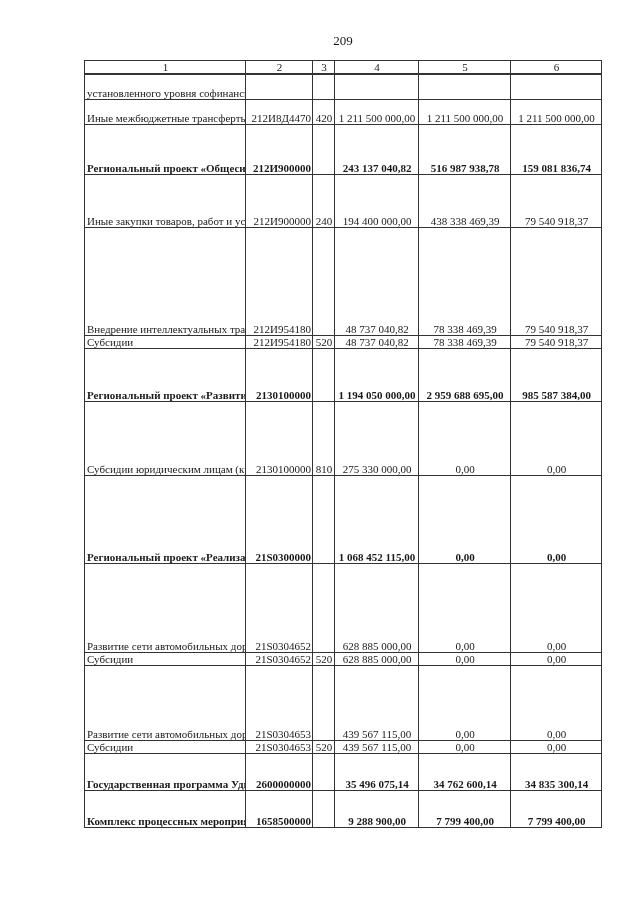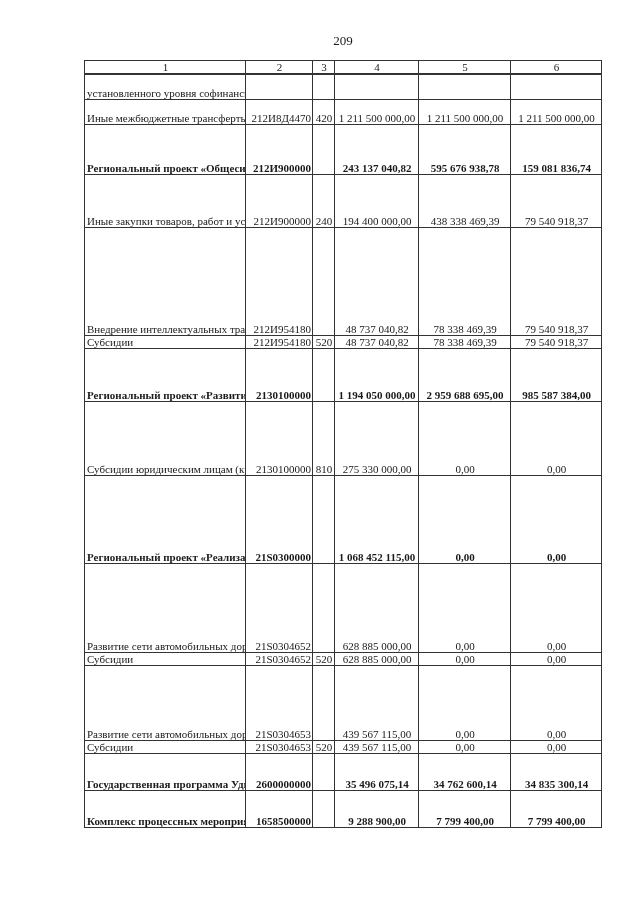--- a/index.html
+++ b/index.html
@@ -57,21 +57,21 @@
         <td class="vr">420</td>
         <td class="num">1 211 500 000,00</td>
         <td class="num">1 211 500 000,00</td>
         <td class="num">1 211 500 000,00</td>
       </tr>
       <tr class="bold" style="height: 50px;">
         <td class="desc">Региональный проект «Общесистемные меры развития дорожного хозяйства (Удмуртская Республика)»</td>
         <td class="code">212И900000</td>
         <td class="vr"></td>
         <td class="num">243 137 040,82</td>
-        <td class="num">595 676 938,78</td>
+        <td class="num">516 987 938,78</td>
         <td class="num">159 081 836,74</td>
       </tr>
       <tr style="height: 53px;">
         <td class="desc">Иные закупки товаров, работ и услуг для обеспечения государственных (муниципальных) нужд</td>
         <td class="code">212И900000</td>
         <td class="vr">240</td>
         <td class="num">194 400 000,00</td>
         <td class="num">438 338 469,39</td>
         <td class="num">79 540 918,37</td>
       </tr>

